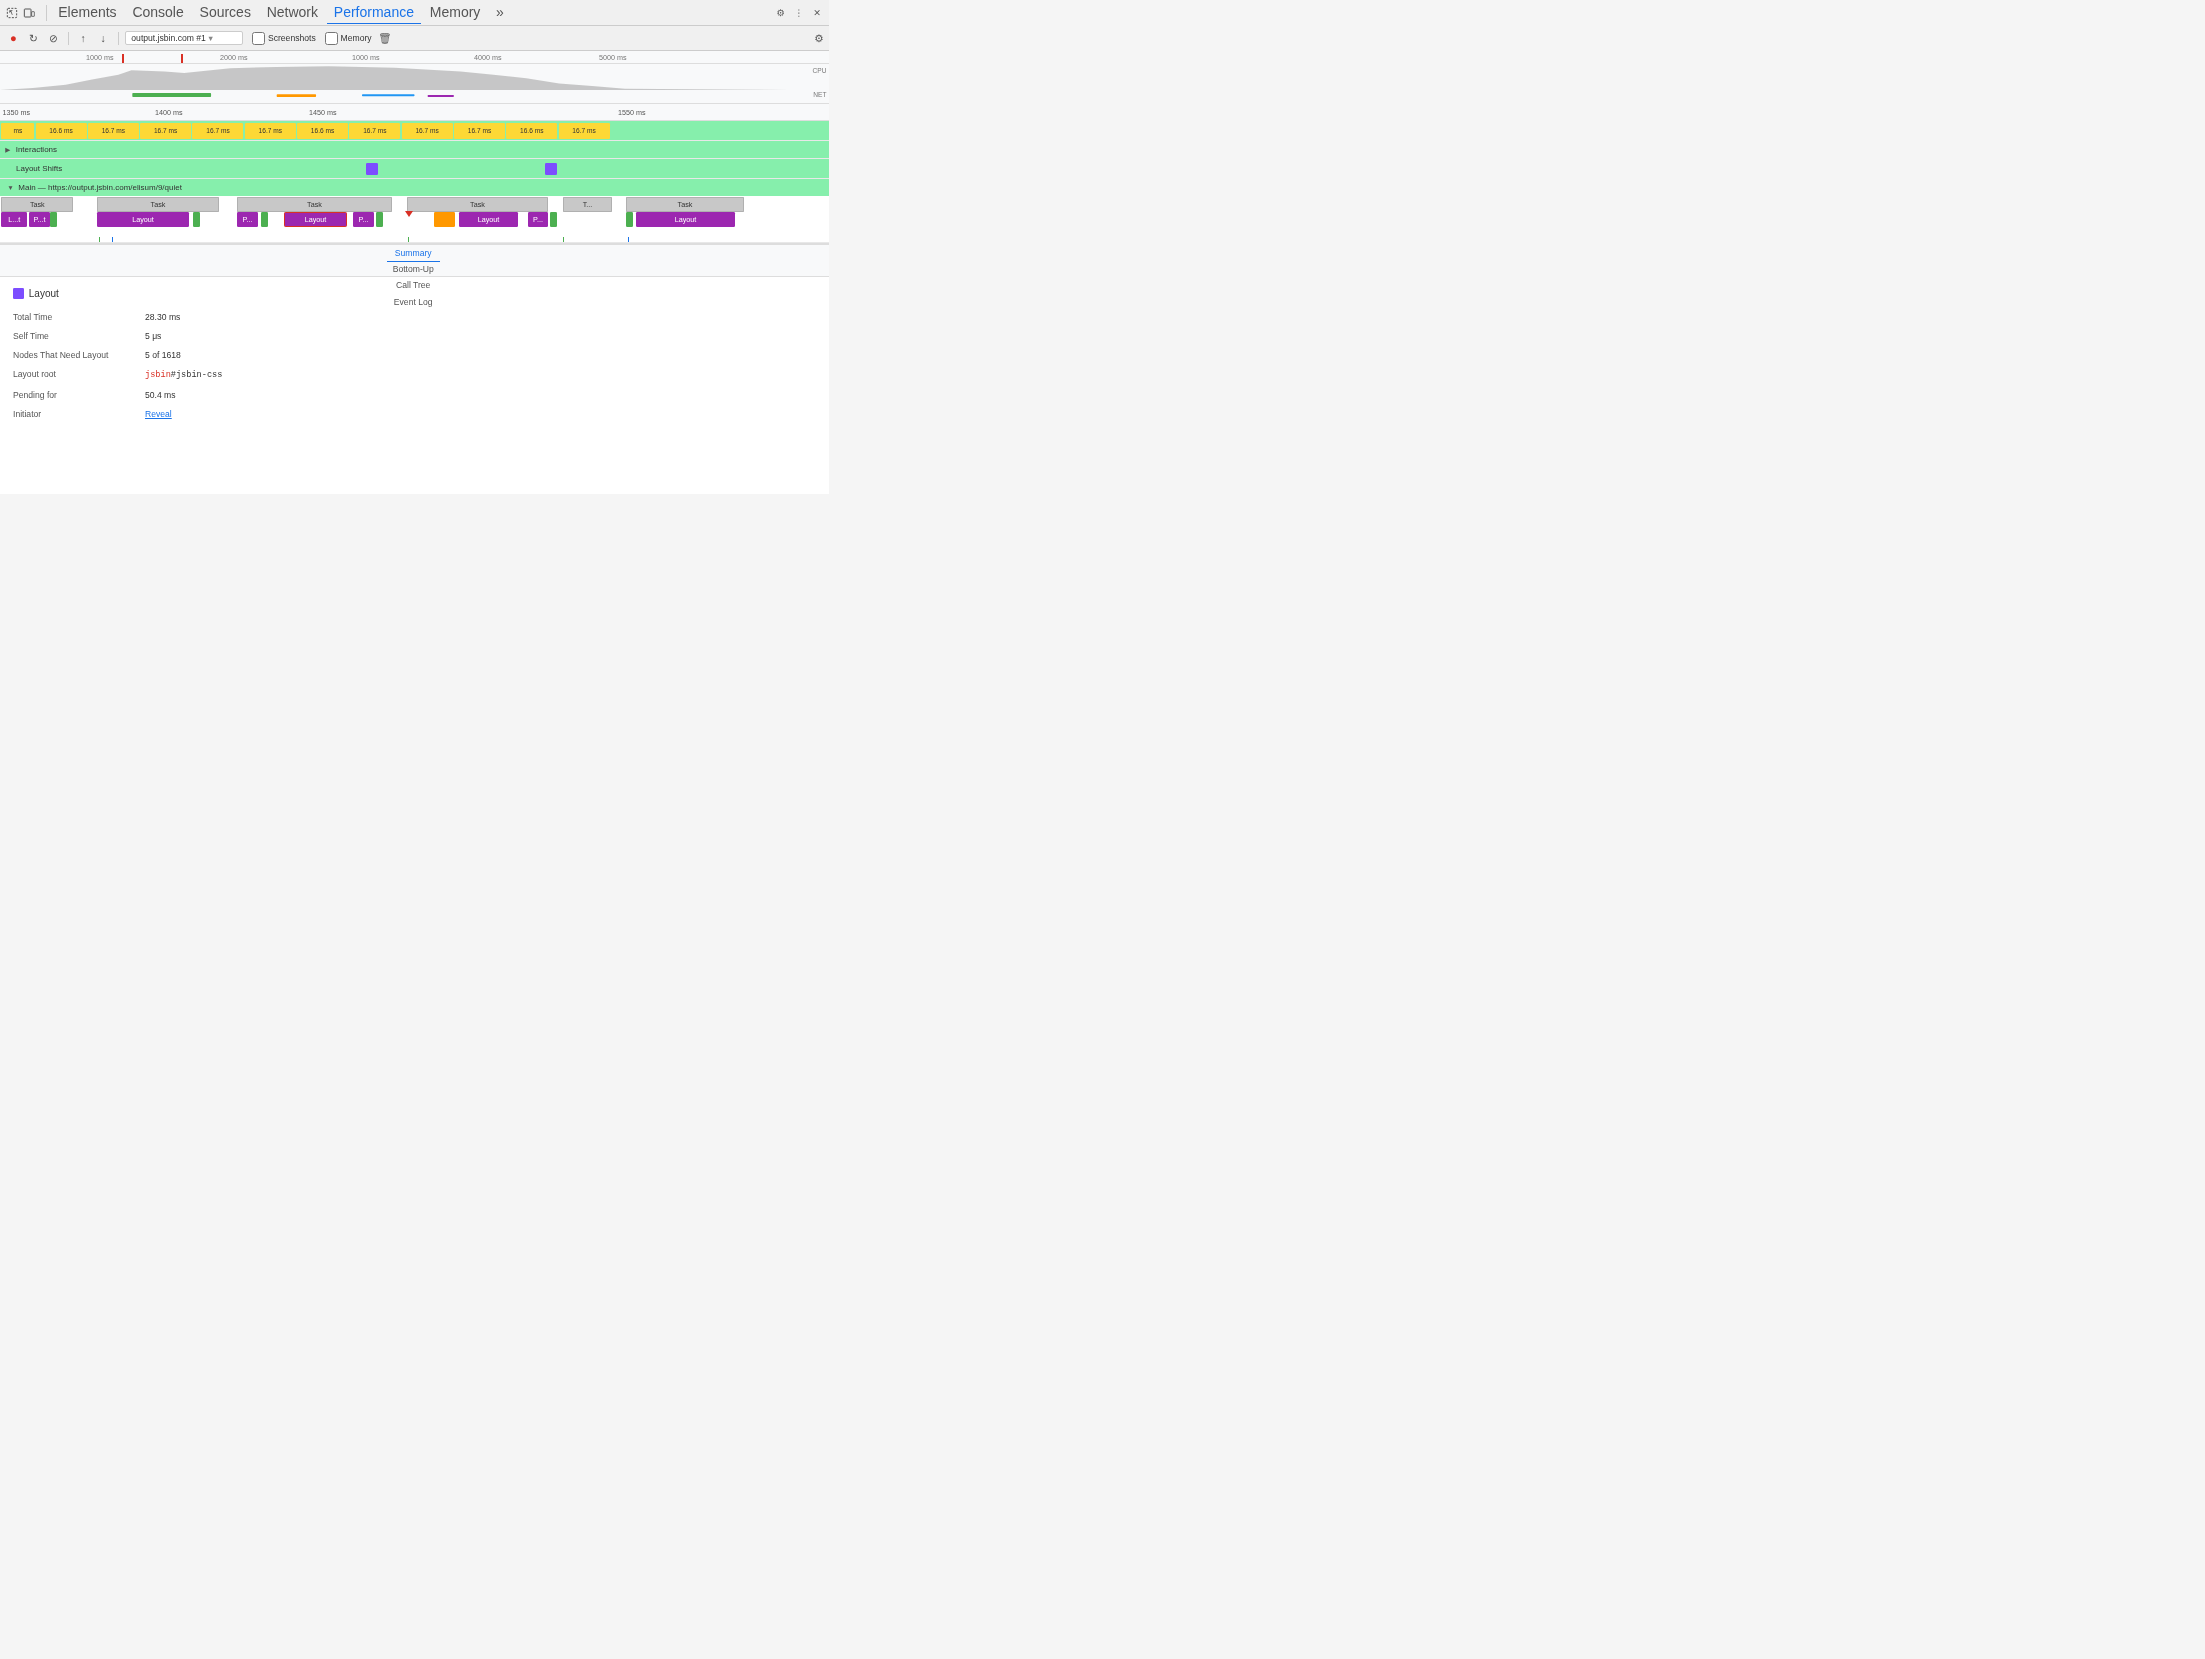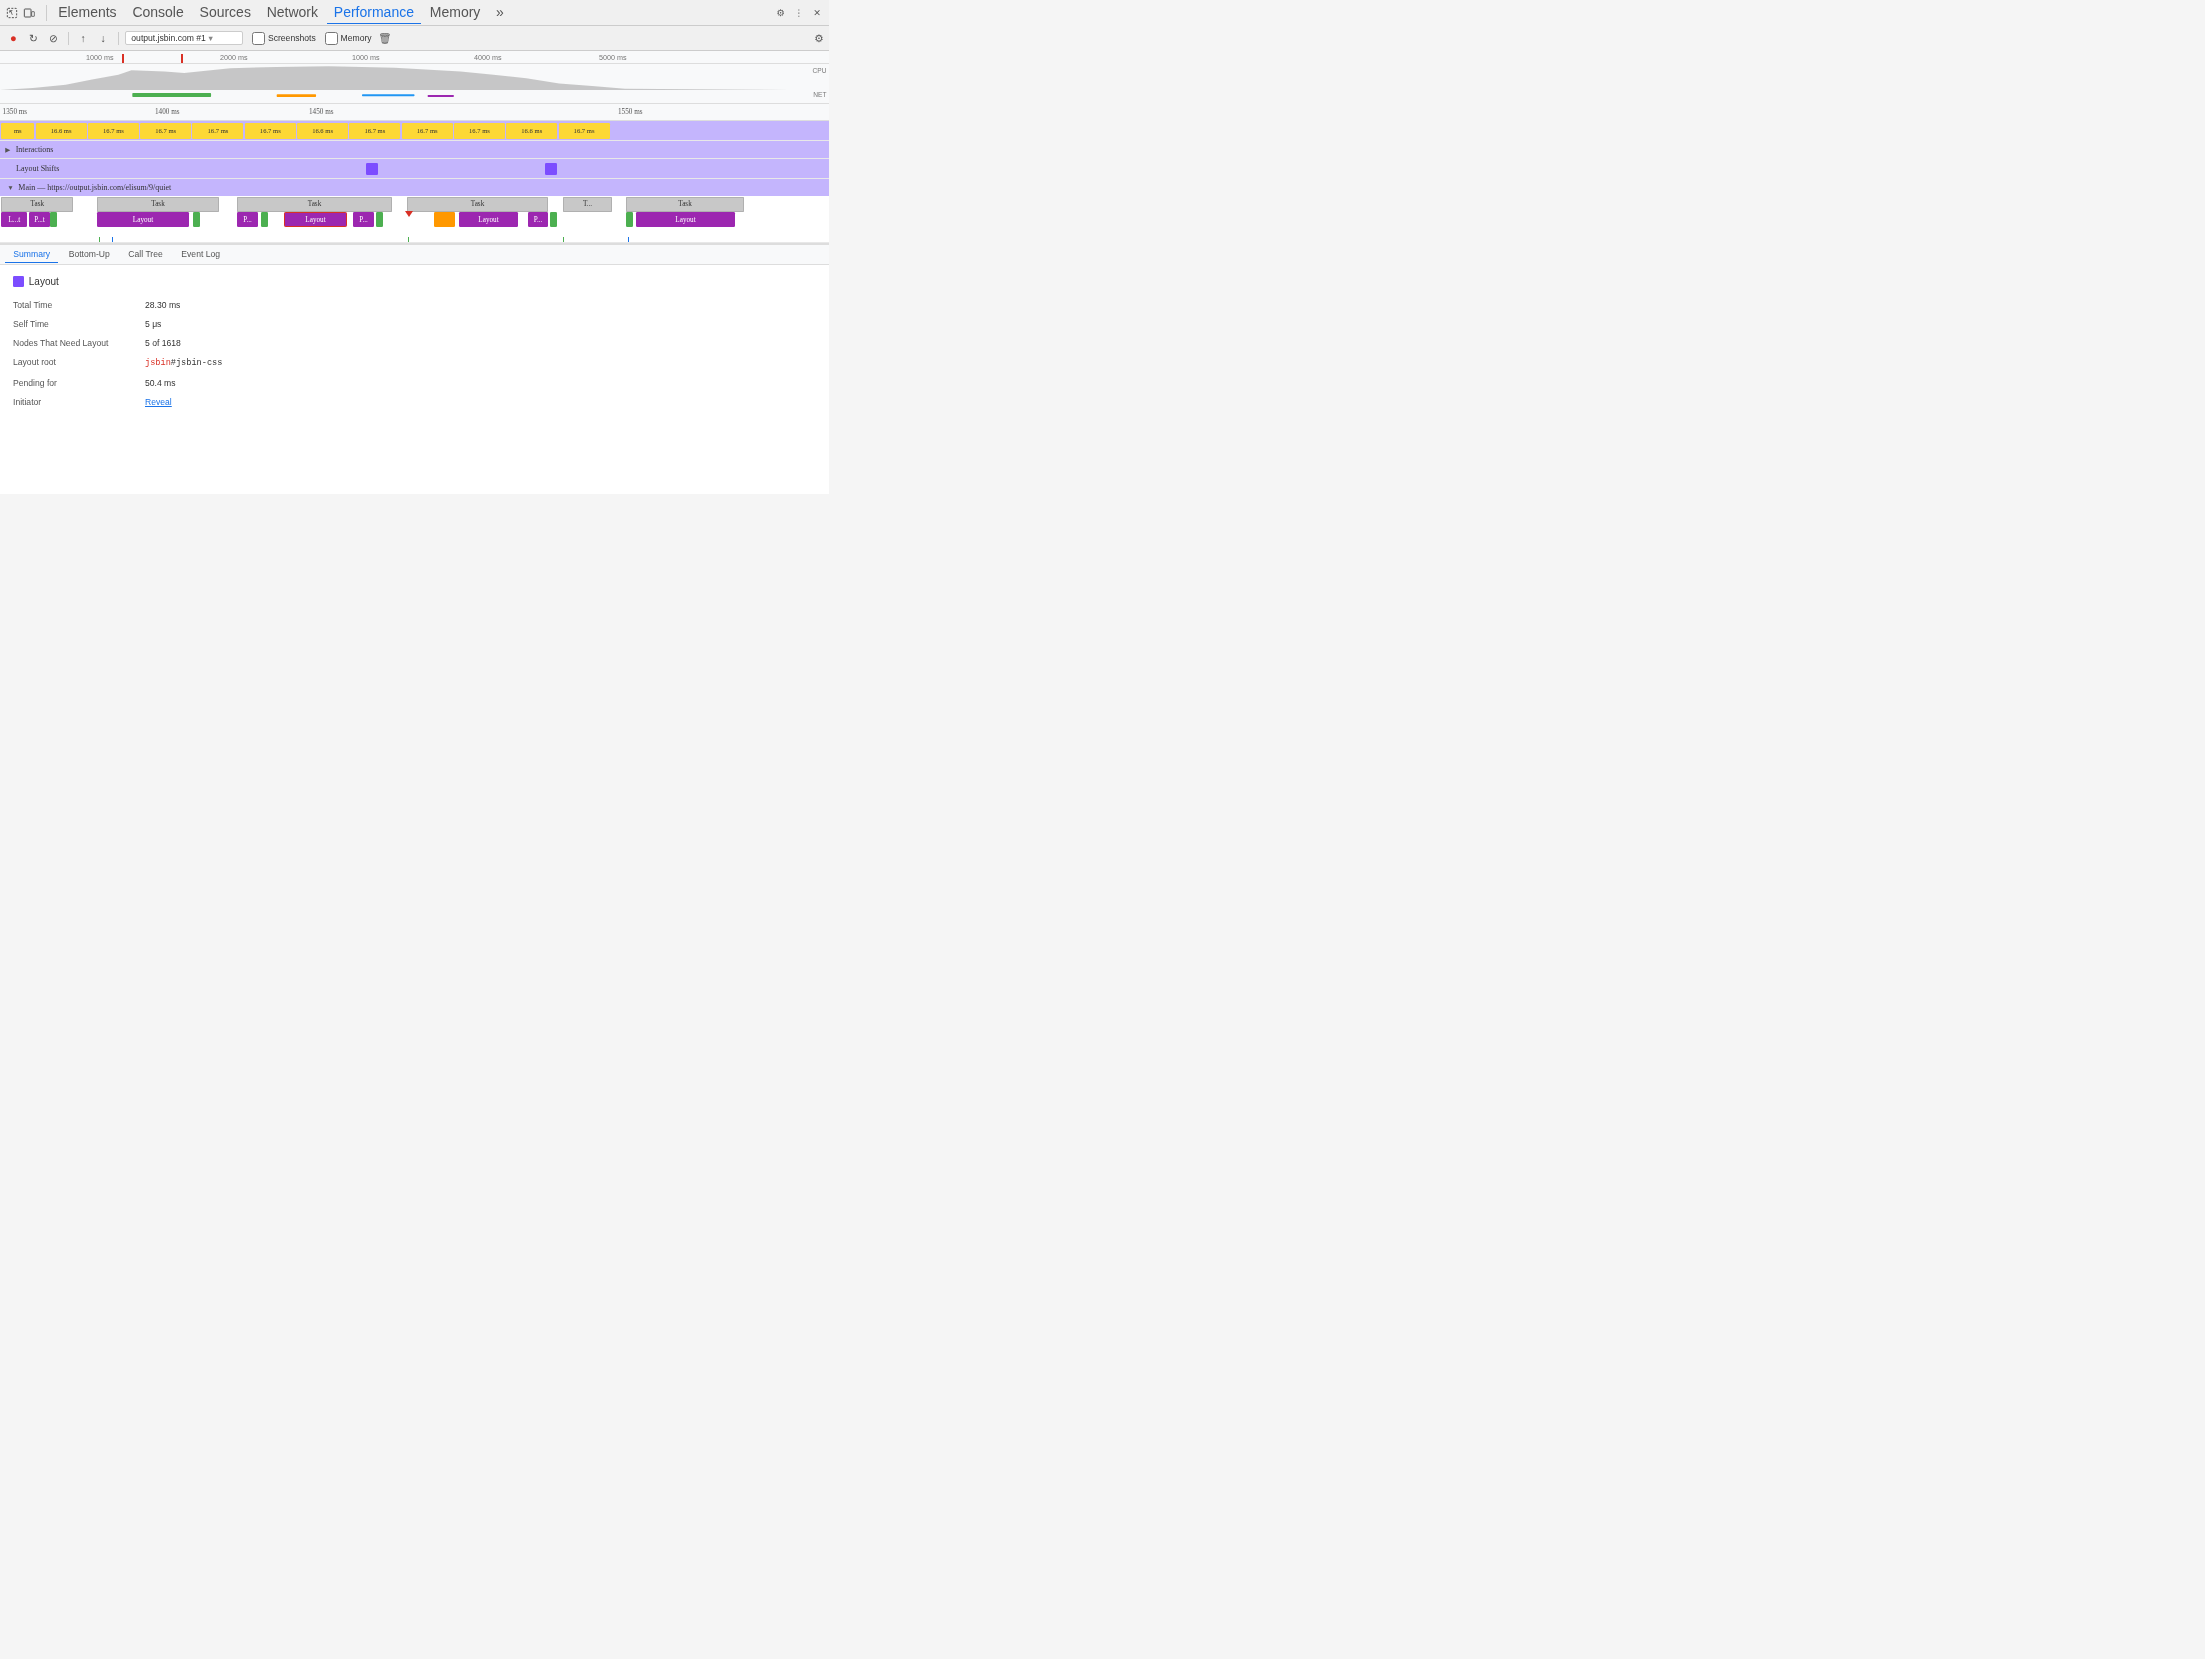--- a/index.html
+++ b/index.html
@@ -144,24 +144,23 @@
     .red-mark {
       position: absolute;
       top: 2.6px;
       width: 2px;
       height: 10.5px;
       background: #d93025;
     }
 
     
     .timeline-main {
-      background: #c4b5fd;
+      background: #86efac;
       border-bottom: 0.7px solid #ddd;
       position: relative;
-      font-family: Liberation Serif, serif;
     }
 
     
     .time-ruler {
       display: flex;
       align-items: center;
       height: 17px;
       border-bottom: 0.7px solid #ddd;
       background: #f8f9fa;
       font-size: 7.2px;
@@ -344,22 +343,23 @@
     .bottom-panel {
       background: white;
       border-top: 0.7px solid #ddd;
       min-height: 250px;
     }
     .bottom-tabs {
       display: flex;
       align-items: center;
       border-bottom: 0.7px solid #ddd;
       background: #f8f9fa;
-      height: 20px;
+      height: 32px;
       padding: 0 5.3px;
+      flex-direction: column;
     }
     .bottom-tab {
       padding: 2.6px 8px;
       cursor: pointer;
       font-size: 8.6px;
       color: #555;
       border-bottom: 1.3px solid transparent;
       margin-right: 2.6px;
     }
     .bottom-tab.active {

